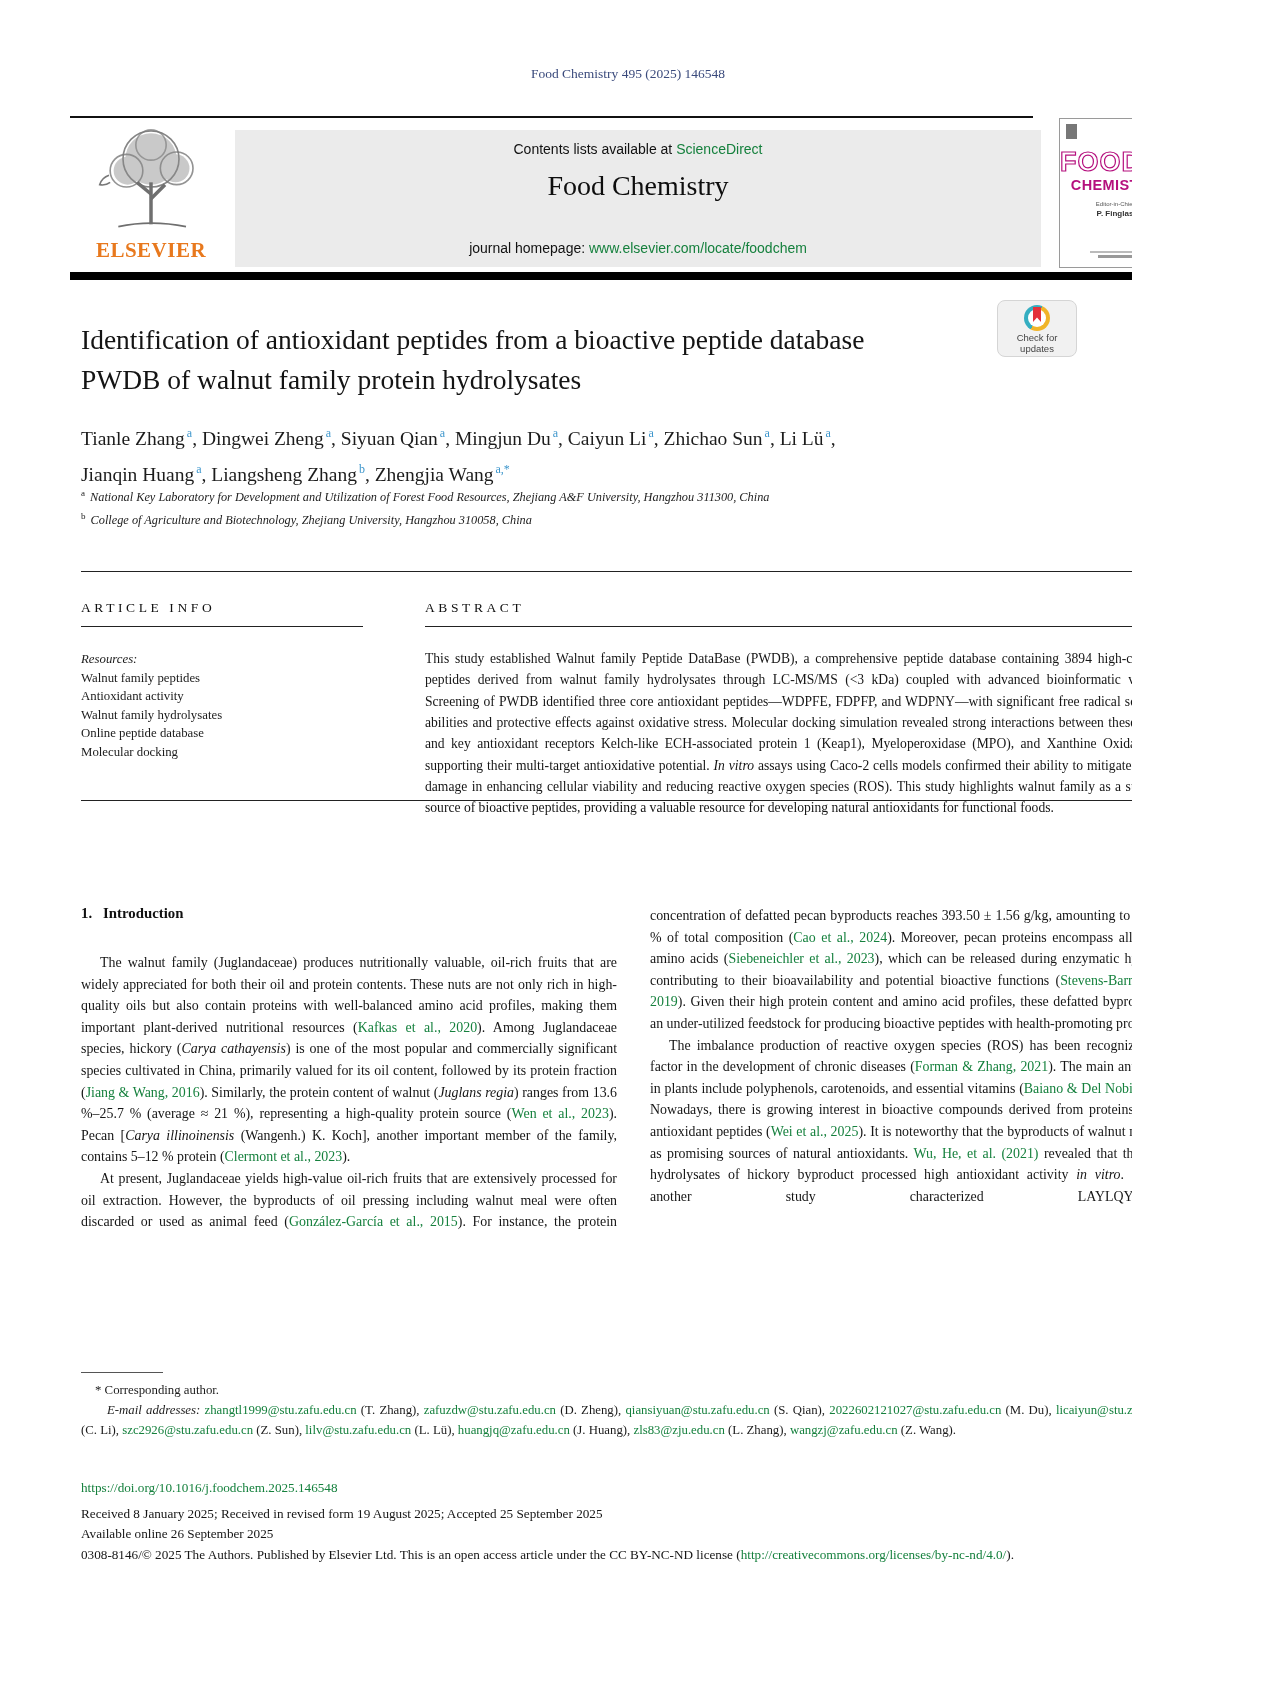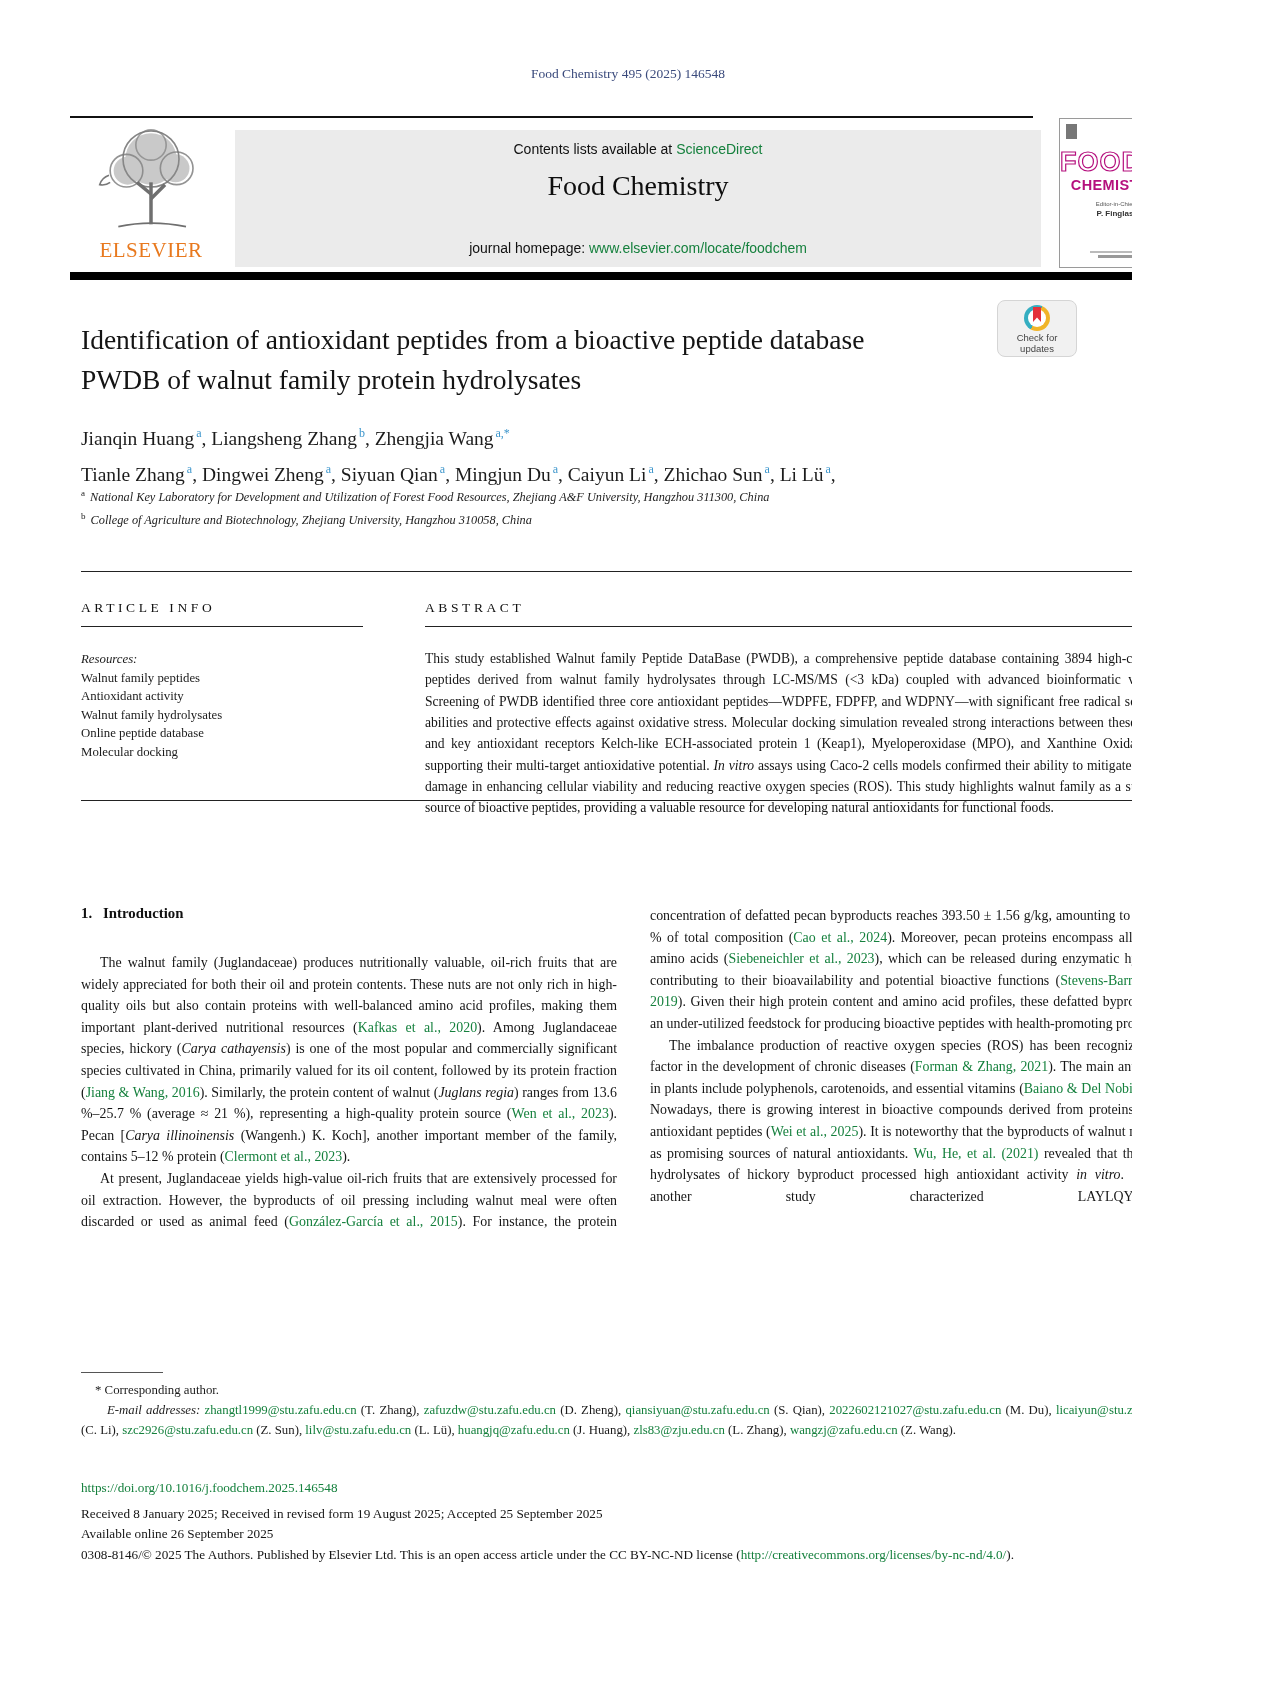--- a/index.html
+++ b/index.html
@@ -4,21 +4,21 @@
 <style>
   html,body{margin:0;padding:0;background:#ffffff;}
   .page{position:relative;width:1132px;height:1683px;background:#fff;font-family:"Liberation Serif","DejaVu Serif",serif;color:#1a1a1a;overflow:hidden;}
   .lnk{color:#15803d;cursor:pointer;}
   em{font-style:italic;}
   
   .journal-ref{position:absolute;top:66px;left:70px;width:1116px;text-align:center;font-size:13.5px;color:#3a4a7c;}
   .top-rule{position:absolute;top:116px;left:70px;width:963px;height:2px;background:#111;}
   
   .elsevier{position:absolute;left:76px;top:124px;width:150px;height:146px;text-align:center;}
-  .els-word{font-size:21px;font-weight:normal;color:#e8791e;letter-spacing:.5px;margin-top:-2px;font-family:"Liberation Serif",serif;}
+  .els-word{font-size:21px;font-weight:bold;color:#e8791e;letter-spacing:.5px;margin-top:-2px;font-family:"Liberation Serif",serif;}
   
   .banner{position:absolute;left:235px;top:130px;width:806px;height:137px;background:#ebebeb;text-align:center;}
   .contents-line{position:absolute;top:11px;width:100%;font-family:"Liberation Sans","DejaVu Sans",sans-serif;font-size:14px;color:#111;}
   .banner-title{position:absolute;top:40px;width:100%;font-size:28px;color:#0e0e0e;}
   .homepage-line{position:absolute;bottom:11px;width:100%;font-family:"Liberation Sans","DejaVu Sans",sans-serif;font-size:14px;color:#111;}
   
   .cover{position:absolute;left:1059px;top:118px;width:112px;height:150px;background:#fff;border:1px solid #9a9a9a;box-sizing:border-box;}
   .cover-logo{position:absolute;left:6px;top:5px;width:11px;height:15px;background:#777;}
   .cover-issn-bar{position:absolute;right:5px;top:7px;width:26px;height:3px;background:#aaa;}
   .cover-food{position:absolute;top:28px;width:100%;text-align:left;font-family:"Liberation Sans","DejaVu Sans",sans-serif;font-size:27px;font-weight:bold;letter-spacing:1px;color:#b5107e;-webkit-text-fill-color:#fff;-webkit-text-stroke:1.2px #b5107e;}
@@ -136,22 +136,22 @@
       <div>updates</div>
     </div>
   </div>
 
   <h1 class="title">
     <span>Identification of antioxidant peptides from a bioactive peptide database</span><br>
     <span>PWDB of walnut family protein hydrolysates</span>
   </h1>
 
   <div class="authors" id="authors">
+      <div><span>Tianle Zhang</span><sup class="asup">a</sup>, <span>Dingwei Zheng</span><sup class="asup">a</sup>, <span>Siyuan Qian</span><sup class="asup">a</sup>, <span>Mingjun Du</span><sup class="asup">a</sup>, <span>Caiyun Li</span><sup class="asup">a</sup>, <span>Zhichao Sun</span><sup class="asup">a</sup>, <span>Li Lü</span><sup class="asup">a</sup>,</div>
       <div><span>Jianqin Huang</span><sup class="asup">a</sup>, <span>Liangsheng Zhang</span><sup class="asup">b</sup>, <span>Zhengjia Wang</span><sup class="asup">a,*</sup></div>
-      <div><span>Tianle Zhang</span><sup class="asup">a</sup>, <span>Dingwei Zheng</span><sup class="asup">a</sup>, <span>Siyuan Qian</span><sup class="asup">a</sup>, <span>Mingjun Du</span><sup class="asup">a</sup>, <span>Caiyun Li</span><sup class="asup">a</sup>, <span>Zhichao Sun</span><sup class="asup">a</sup>, <span>Li Lü</span><sup class="asup">a</sup>,</div>
     </div>
 
   <div class="affils" id="affils">
       <div><sup>a</sup> National Key Laboratory for Development and Utilization of Forest Food Resources, Zhejiang A&amp;F University, Hangzhou 311300, China</div>
       <div><sup>b</sup> College of Agriculture and Biotechnology, Zhejiang University, Hangzhou 310058, China</div>
     </div>
 
   <div class="rule-full" style="top:571px"></div>
 
   <div class="ai-col">

